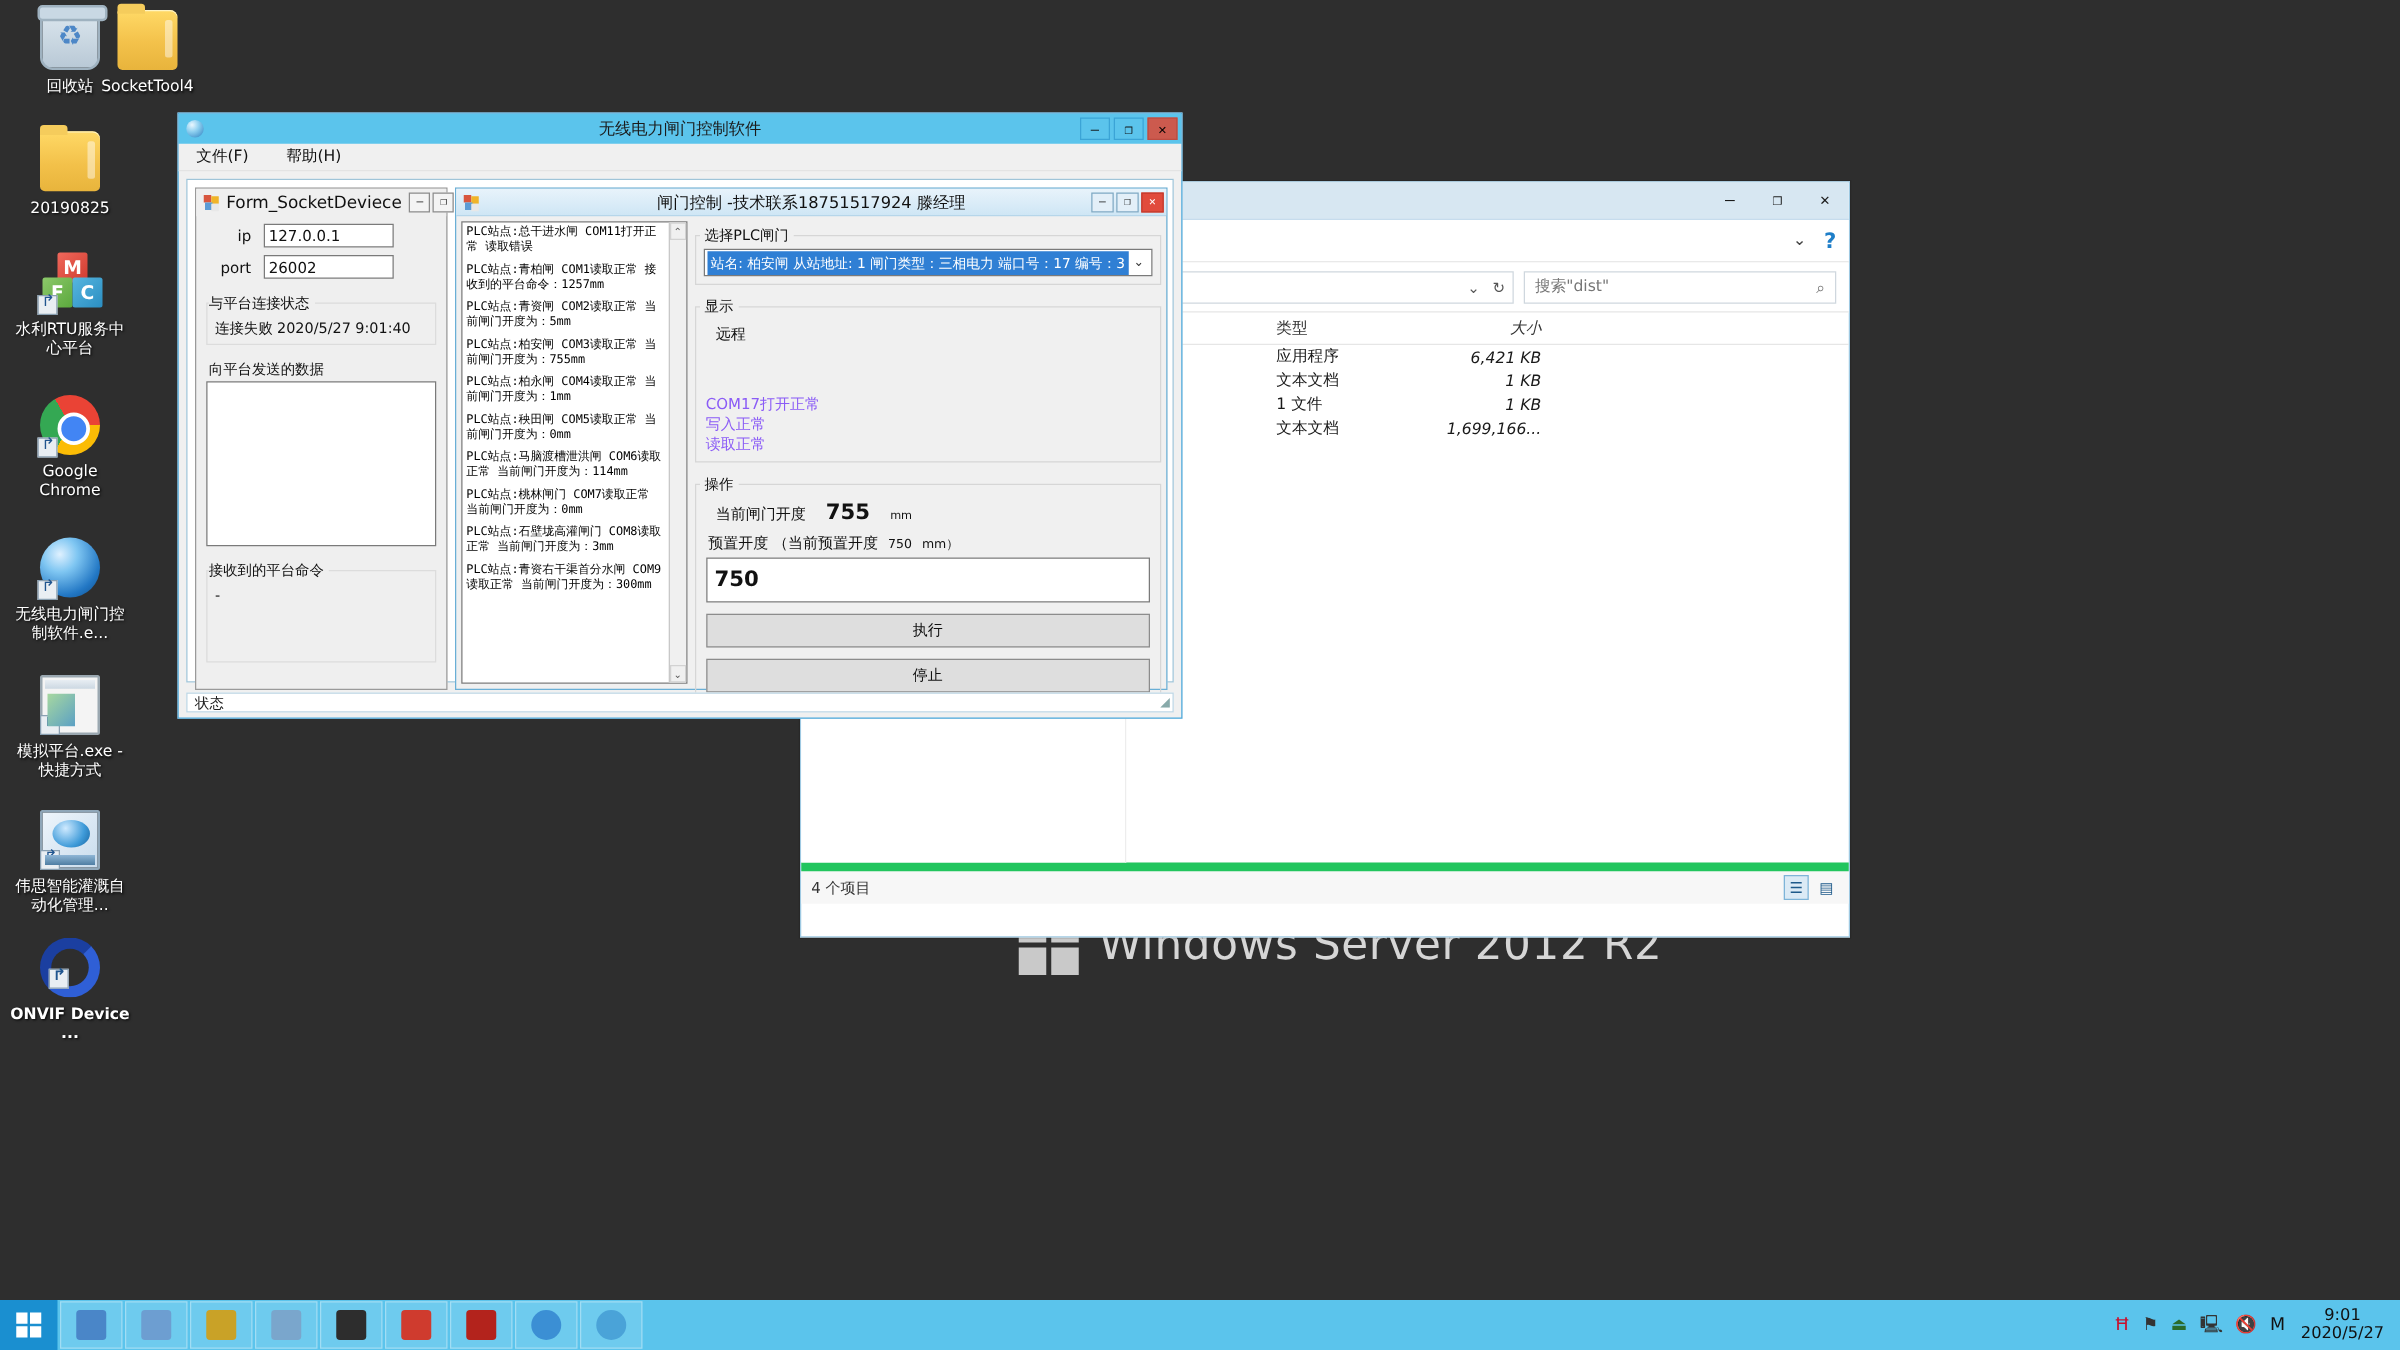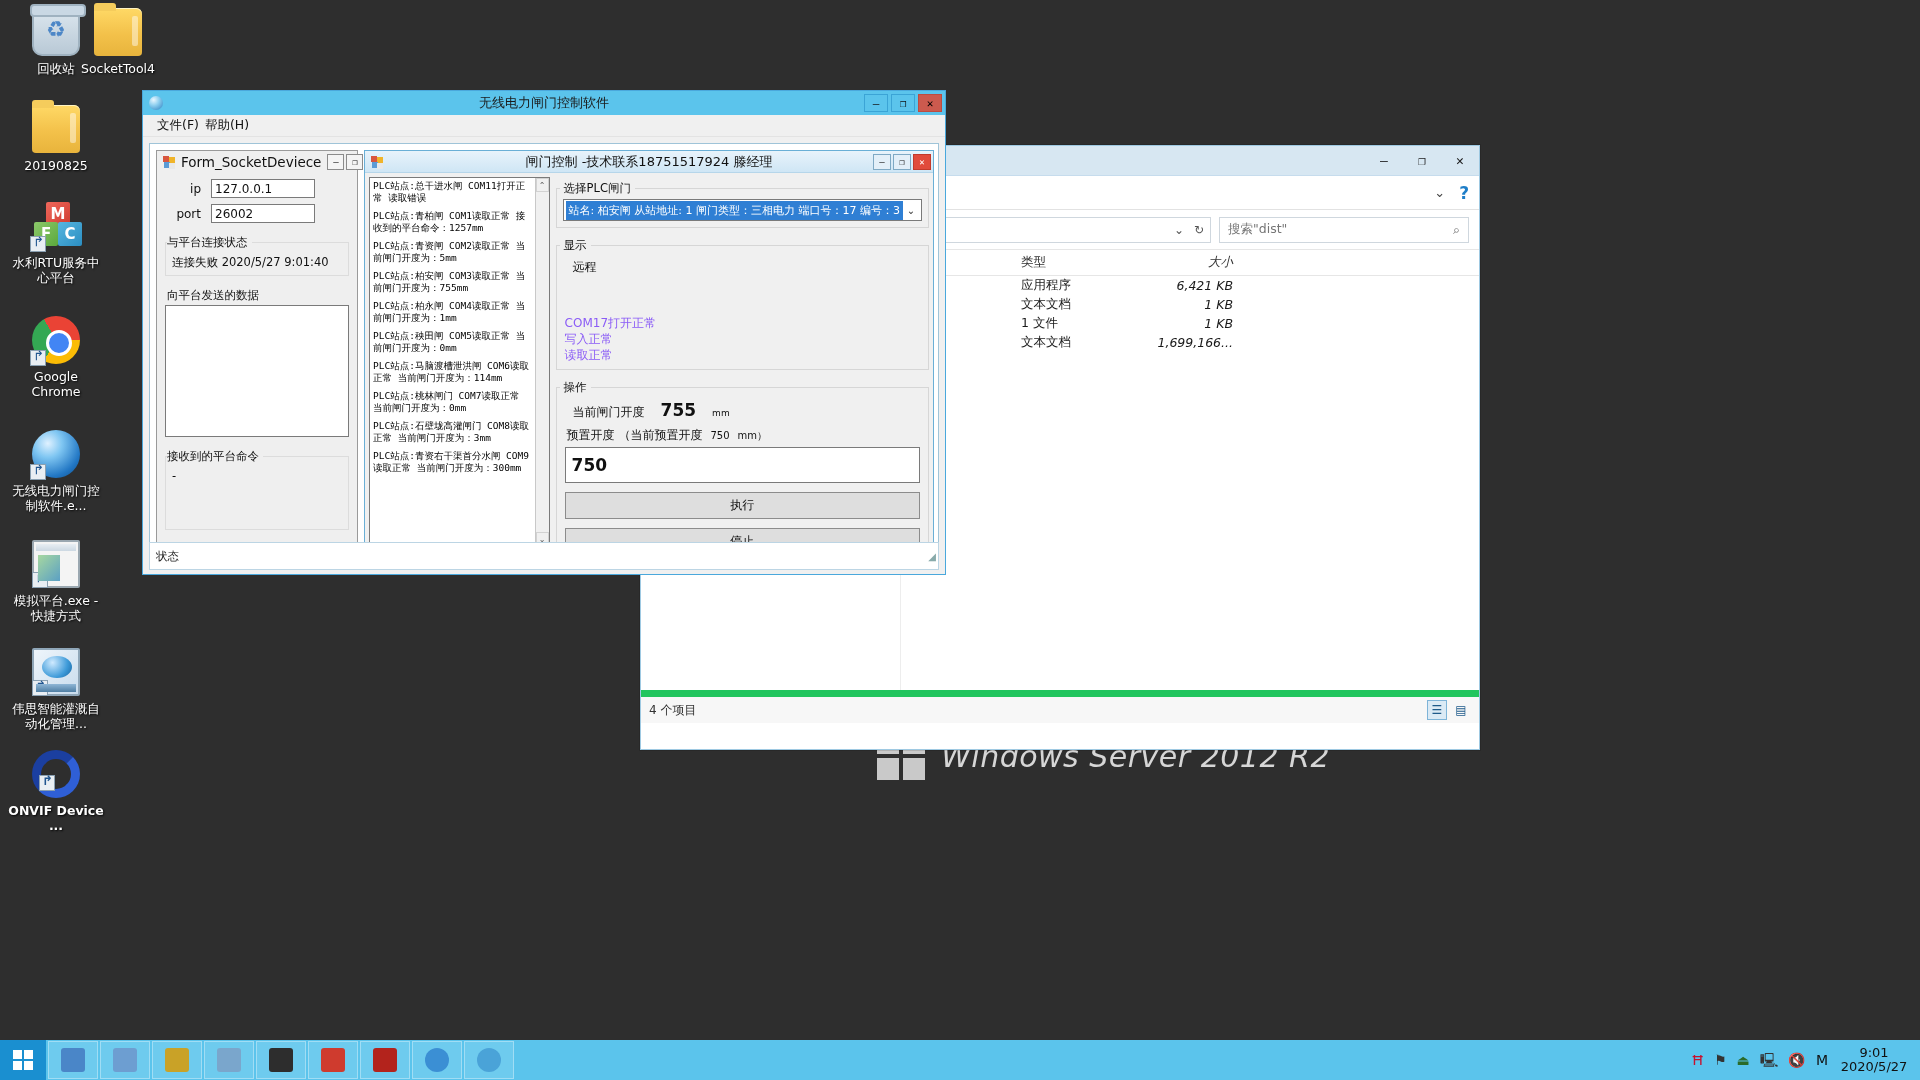--- a/index.html
+++ b/index.html
@@ -129,21 +129,21 @@
   #watermark {
     position:absolute; right: 590px; bottom: 300px;
     width: 640px; text-align:right;
     color:#9a9a9a;
     pointer-events:none;
   }
   #wm-brand { font-size: 68px; letter-spacing: 7px; color:#8d8d8d; line-height: 1; }
   #wm-line { display:flex; align-items:center; justify-content:flex-end; gap:16px; margin-top:10px; }
   #wm-logo { width:48px; height:48px; display:grid; grid-template-columns:1fr 1fr; grid-gap:4px; }
   #wm-logo i { background:#c9c9c9; display:block; }
-  #wm-os { font-size:30px; color:#d6d6d6; letter-spacing:.5px;font-style:italic; }
+  #wm-os { font-size:35px; color:#d6d6d6; letter-spacing:.5px; }
 
   
   #explorer {
     position:absolute; left: 640px; top: 145px; width: 840px; height: 605px;
     background:#ffffff; border:1px solid #9ec9e2;
     box-shadow: 0 0 0 1px rgba(0,0,0,.12);
   }
   #exp-titlebar {
     height: 30px; background:#d7e7f2; display:flex; align-items:center;
     justify-content:flex-end; border-bottom:1px solid #c6dced;
@@ -209,30 +209,30 @@
   #app-title .t { position:absolute; left:0; right:0; text-align:center;
     font-size:13px; color:#1b1b1b; }
   #app-title .btns { position:absolute; right:3px; display:flex; gap:3px; }
   .appbtn {
     width:24px; height:18px; display:flex; align-items:center; justify-content:center;
     font-family:"DejaVu Sans Mono", monospace; font-size:11px; color:#111;
     border:1px solid #3ba4d6; background:#5bc4ec;
   }
   .appbtn.close { background:#cc5a4e; border-color:#bd4c41; color:#000; }
   #app-menu {
-    height:22px; background:#f0f0f0; display:flex; align-items:center; gap:6px;
+    height:22px; background:#f0f0f0; display:flex; align-items:center; gap:30px;
     padding-left:14px; font-size:12.5px; color:#111;
     border-bottom:1px solid #e3e3e3;
   }
   #app-client {
     position:absolute; left:6px; top:52px; right:6px; bottom:28px;
     background:#fff; border:1px solid #9fc4d8;
   }
   #app-statusbar {
-    position:absolute; left:6px; right:6px; bottom:4px; height:28px;
+    position:absolute; left:6px; right:6px; bottom:4px; height:16px;
     border:1px solid #bcd5e4; background:#fff; font-size:11.5px; color:#222;
     display:flex; align-items:center; padding-left:6px;
   }
   #app-statusbar .grip { margin-left:auto; margin-right:2px; color:#8aa; font-size:10px; }
 
   
   #child-socket {
     position:absolute; left:6px; top:6px; width:202px; height:402px;
     background:#efefef; border:1px solid #9a9a9a;
   }

